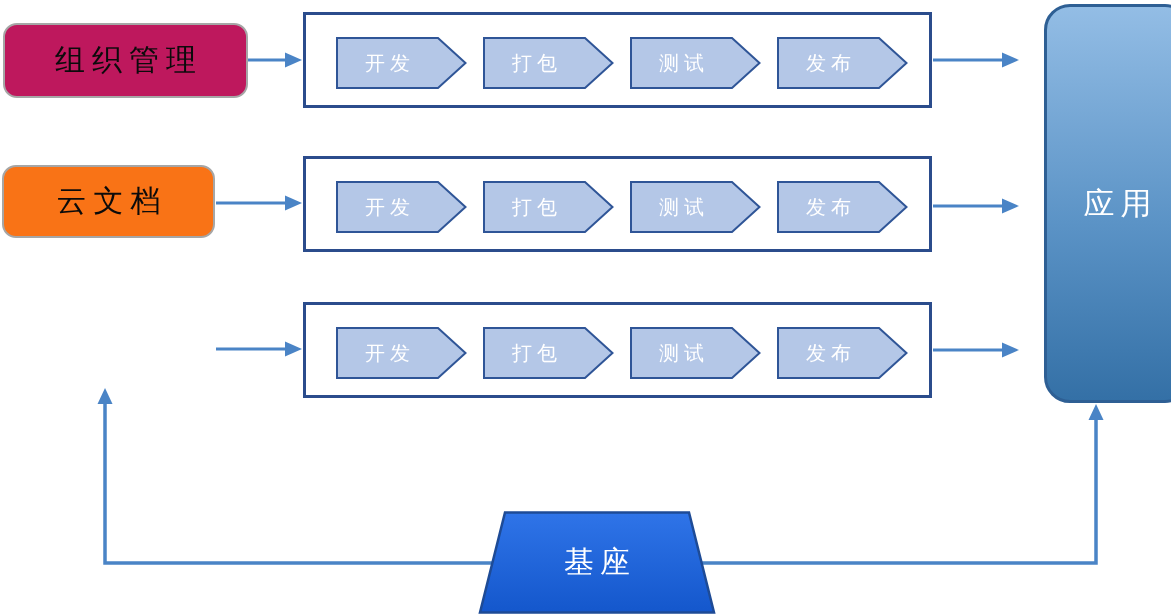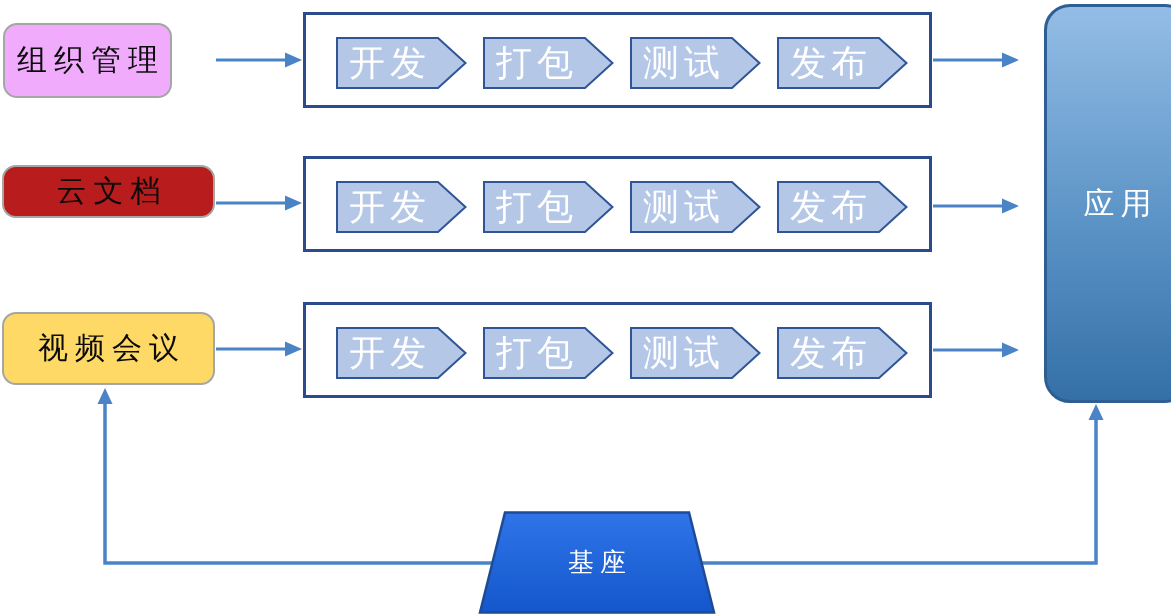--- a/index.html
+++ b/index.html
@@ -7,57 +7,57 @@
     position:relative;width:1171px;height:614px;background:#ffffff;
     font-family:"Liberation Sans","DejaVu Sans",sans-serif;overflow:hidden;
   }
   
   .src-box{
     position:absolute;display:flex;align-items:center;justify-content:center;
     border:2px solid #A6A6A6;border-radius:14px;box-sizing:border-box;
     font-size:30px;letter-spacing:7px;color:#0b0b0b;z-index:3;
     text-indent:7px; 
   }
-  .src-org{left:3px;top:23px;width:169px;height:75px;background:#f0abfc;}
-  .src-doc{left:2px;top:165px;width:213px;height:53px;background:#b91c1c;justify-content:center;}
+  .src-org{left:3px;top:23px;width:245px;height:75px;background:#be185d;}
+  .src-doc{left:2px;top:165px;width:213px;height:73px;background:#f97316;justify-content:center;}
   .src-video{left:2px;top:312px;width:213px;height:73px;background:#FFD966;}
   
   .pipe-row{
     position:absolute;left:303px;width:629px;height:96px;box-sizing:border-box;
     border:3px solid #2B4C8C;background:transparent;z-index:2;
   }
   .pipe-row .stages{position:absolute;inset:0;}
   .row-0{top:12px;}
   .row-1{top:156px;}
   .row-2{top:302px;}
   
   .chevron{position:absolute;width:131px;height:52px;top:22px;}
   .chevron svg{position:absolute;left:0;top:0;display:block;}
   .chevron .stage-label{
     position:absolute;left:0;top:0;width:103px;height:52px;
     display:flex;align-items:center;justify-content:center;
-    color:#ffffff;font-size:36px;letter-spacing:5px;text-indent:5px;
+    color:#ffffff;font-size:20px;letter-spacing:5px;text-indent:5px;
   }
   
   .market-box{
     position:absolute;left:1020px;top:4px;width:147px;height:399px;box-sizing:border-box;
     border:3px solid #2E5F94;border-radius:26px;
     background:linear-gradient(180deg,#93BDE5 0%,#5B93C6 55%,#3470A6 100%);
     display:flex;align-items:center;justify-content:center;z-index:3;margin-left:24px;
   }
   .market-label{color:#ffffff;font-size:31px;line-height:44px;text-align:center;letter-spacing:6px;text-indent:6px;}
   
   .wires{position:absolute;left:0;top:0;z-index:1;}
   
   .base-wrap{position:absolute;left:478px;top:511px;width:238px;height:103px;z-index:4;}
   .base-wrap svg{display:block;}
   .base-label{
     position:absolute;left:0;top:0;width:238px;height:103px;
     display:flex;align-items:center;justify-content:center;
-    color:#ffffff;font-size:26px;letter-spacing:6px;text-indent:6px;
+    color:#ffffff;font-size:30px;letter-spacing:6px;text-indent:6px;
   }
 </style>
 </head>
 <body>
 
 <div class="canvas">
 
   <svg class="wires" width="1171" height="614" viewBox="0 0 1171 614">
     <g stroke="#4A84C6" stroke-width="3" fill="#4A84C6">
 
@@ -93,23 +93,20 @@
         <polygon points="1096,404 1088.5,420 1103.5,420" stroke="none"></polygon>
       </g>
     </g>
   </svg>
 
   <div class="src-box src-org">
     <span>组织管理</span>
   </div>
   <div class="src-box src-doc">
     <span>云文档</span>
-  </div>
-  <div class="src-box src-video">
-    <span>视频会议</span>
   </div>
 
   <div class="pipe-row row-0">
       <div class="stages">
         <div class="chevron" style="left: 30px;">
           <svg width="131" height="52" viewBox="0 0 131 52">
             <polygon points="1,1 102,1 129.5,26 102,51 1,51" fill="#B4C7E7" stroke="#2F5597" stroke-width="2"></polygon>
           </svg>
           <span class="stage-label">开发</span>
         </div>

